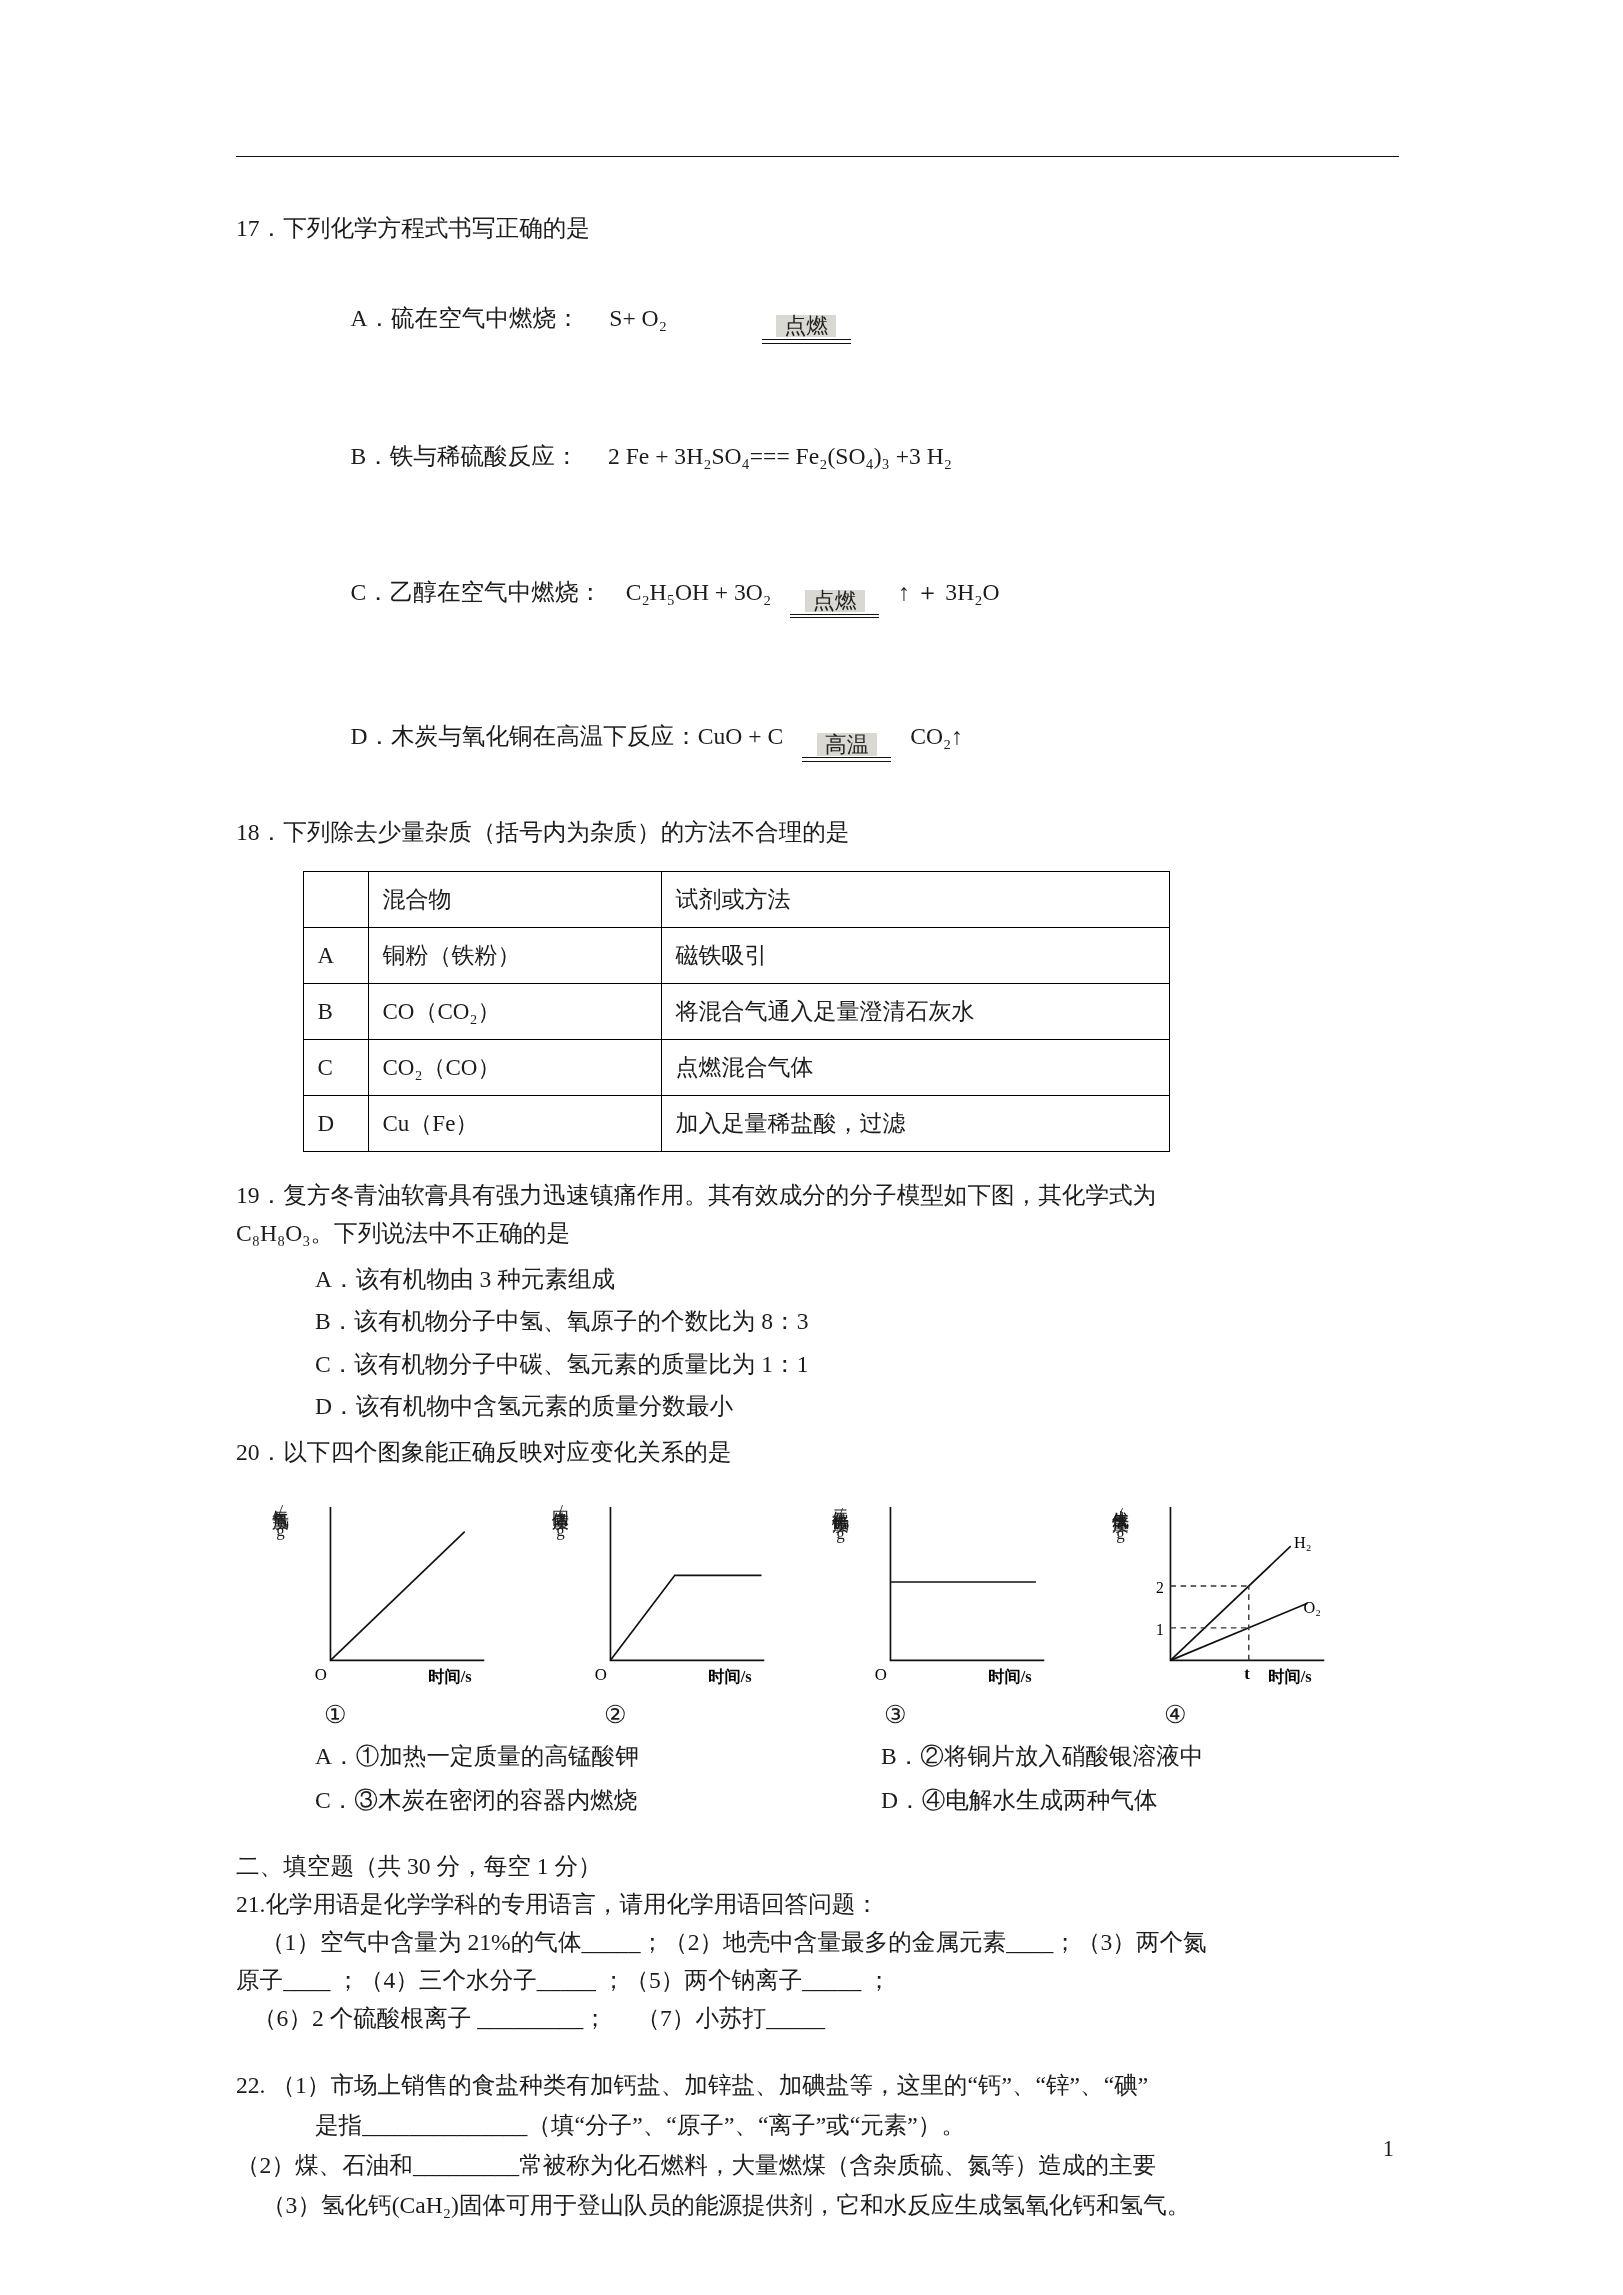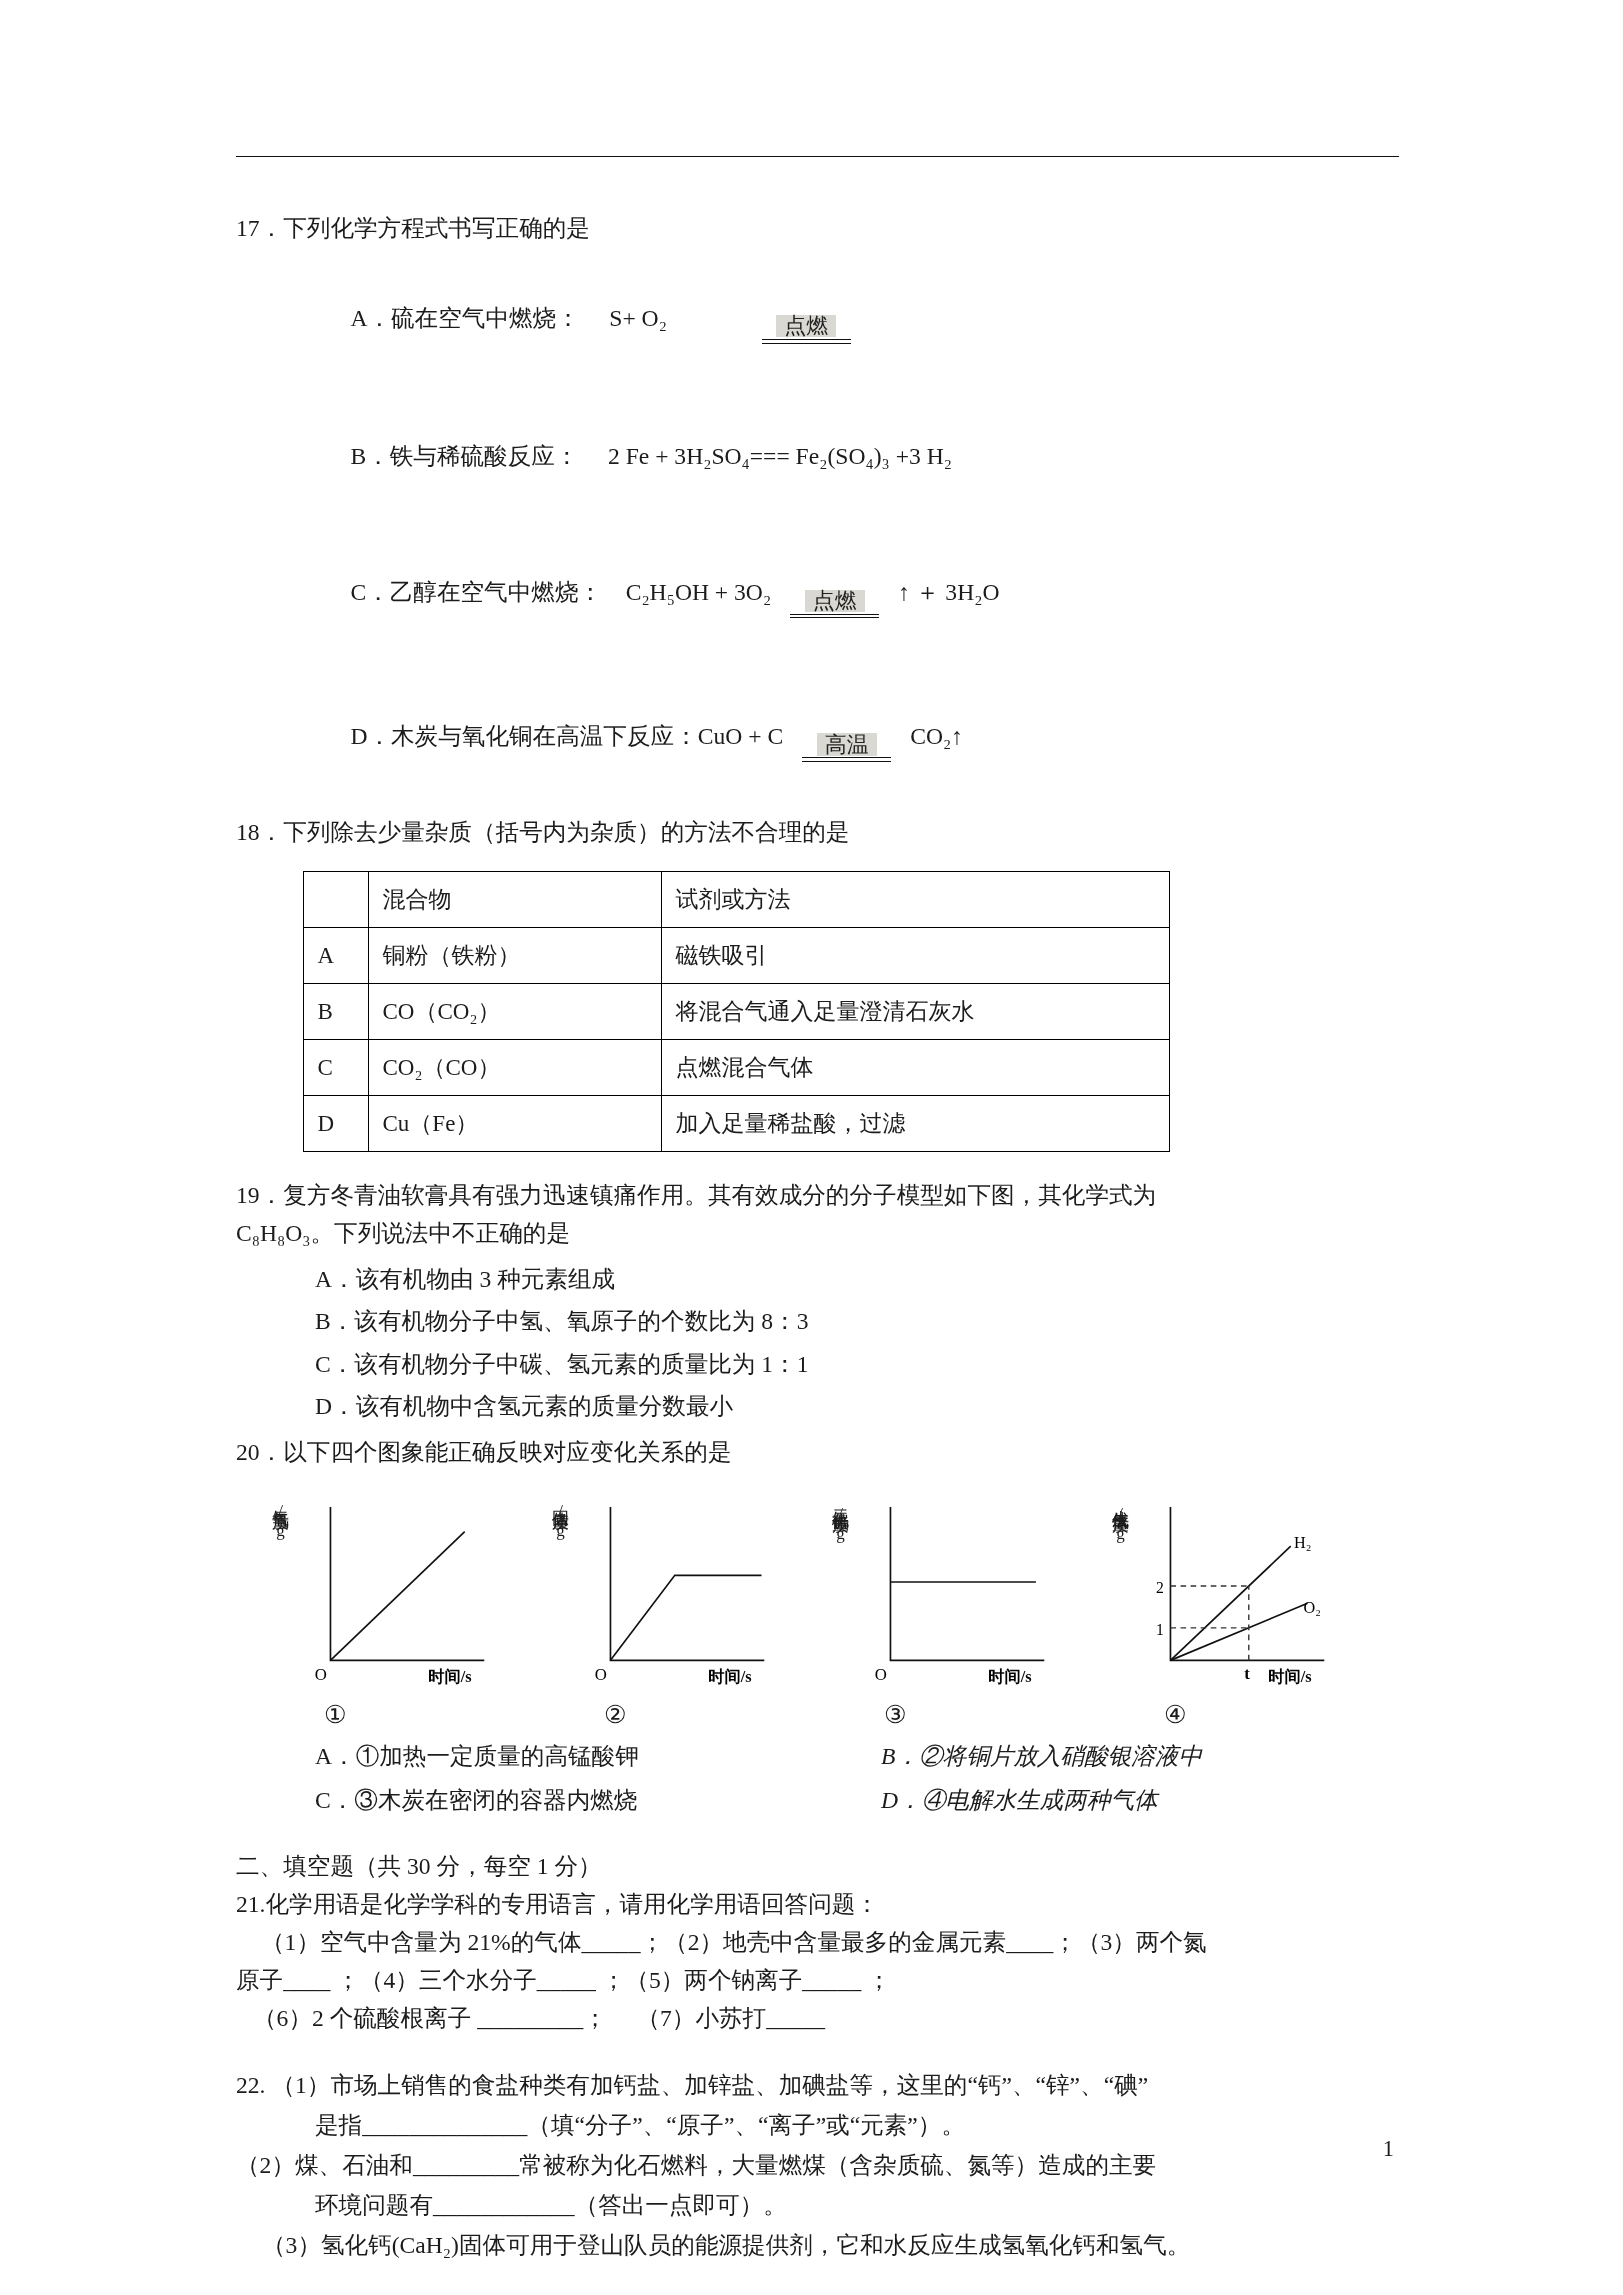--- a/index.html
+++ b/index.html
@@ -42,21 +42,21 @@
     writing-mode:vertical-rl;text-orientation:upright;
     font-size:17px;line-height:21px;letter-spacing:1.1px;height:157px;
     font-family:"Liberation Serif","DejaVu Serif",serif;
   }
   .graph svg{display:block;}
   .svg-txt{font-family:"Liberation Serif","DejaVu Serif",serif;}
   .gnum-row{display:flex;column-gap:56px;margin:10px 0 5.6px 34px;}
   .gnum{width:224px;box-sizing:border-box;padding-left:54px;font-size:25px;font-family:"DejaVu Sans","Liberation Sans",sans-serif;}
   .q20row{display:flex;margin:11.2px 0 0 79px;}
   .q20row .cell-l{width:566px;white-space:pre-wrap;}
-  .q20row .cell-r{white-space:pre-wrap;font-style:italic;}
+  .q20row .cell-r{white-space:pre-wrap;}
 
   .sec-head{margin-top:31px;}
   .q21-l2{margin-left:25px;} .q21-l4{margin-left:17px;}
   .q22{margin-top:28px;}
   .q22 .ln{line-height:40px;}
   .ind140{margin-left:79px;} .ind30{margin-left:26px;}
   .pagenum{position:absolute;right:229px;bottom:133px;font-size:22.4px;}
 </style>
 </head>
 <body>
@@ -207,19 +207,18 @@
     <div class="ln">21.化学用语是化学学科的专用语言，请用化学用语回答问题：</div>
     <div class="ln q21-l2">（1）空气中含量为 21%的气体_____；（2）地壳中含量最多的金属元素____；（3）两个氮</div>
     <div class="ln">原子____ ；（4）三个水分子_____ ；（5）两个钠离子_____ ；</div>
     <div class="ln q21-l4">（6）2 个硫酸根离子 _________；　 （7）小苏打_____</div>
   </section>
 
   <section class="q22">
     <div class="ln">22. （1）市场上销售的食盐种类有加钙盐、加锌盐、加碘盐等，这里的“钙”、“锌”、“碘”</div>
     <div class="ln ind140">是指______________（填“分子”、“原子”、“离子”或“元素”）。</div>
     <div class="ln">（2）煤、石油和_________常被称为化石燃料，大量燃煤（含杂质硫、氮等）造成的主要</div>
-    <div class="ln ind140">环境问题有____________（答出一点即可）。</div>
     <div class="ln ind30">（3）氢化钙(CaH₂)固体可用于登山队员的能源提供剂，它和水反应生成氢氧化钙和氢气。</div>
   </section>
 
   <div class="pagenum">1</div>
 </div>
 
 
 </body></html>

